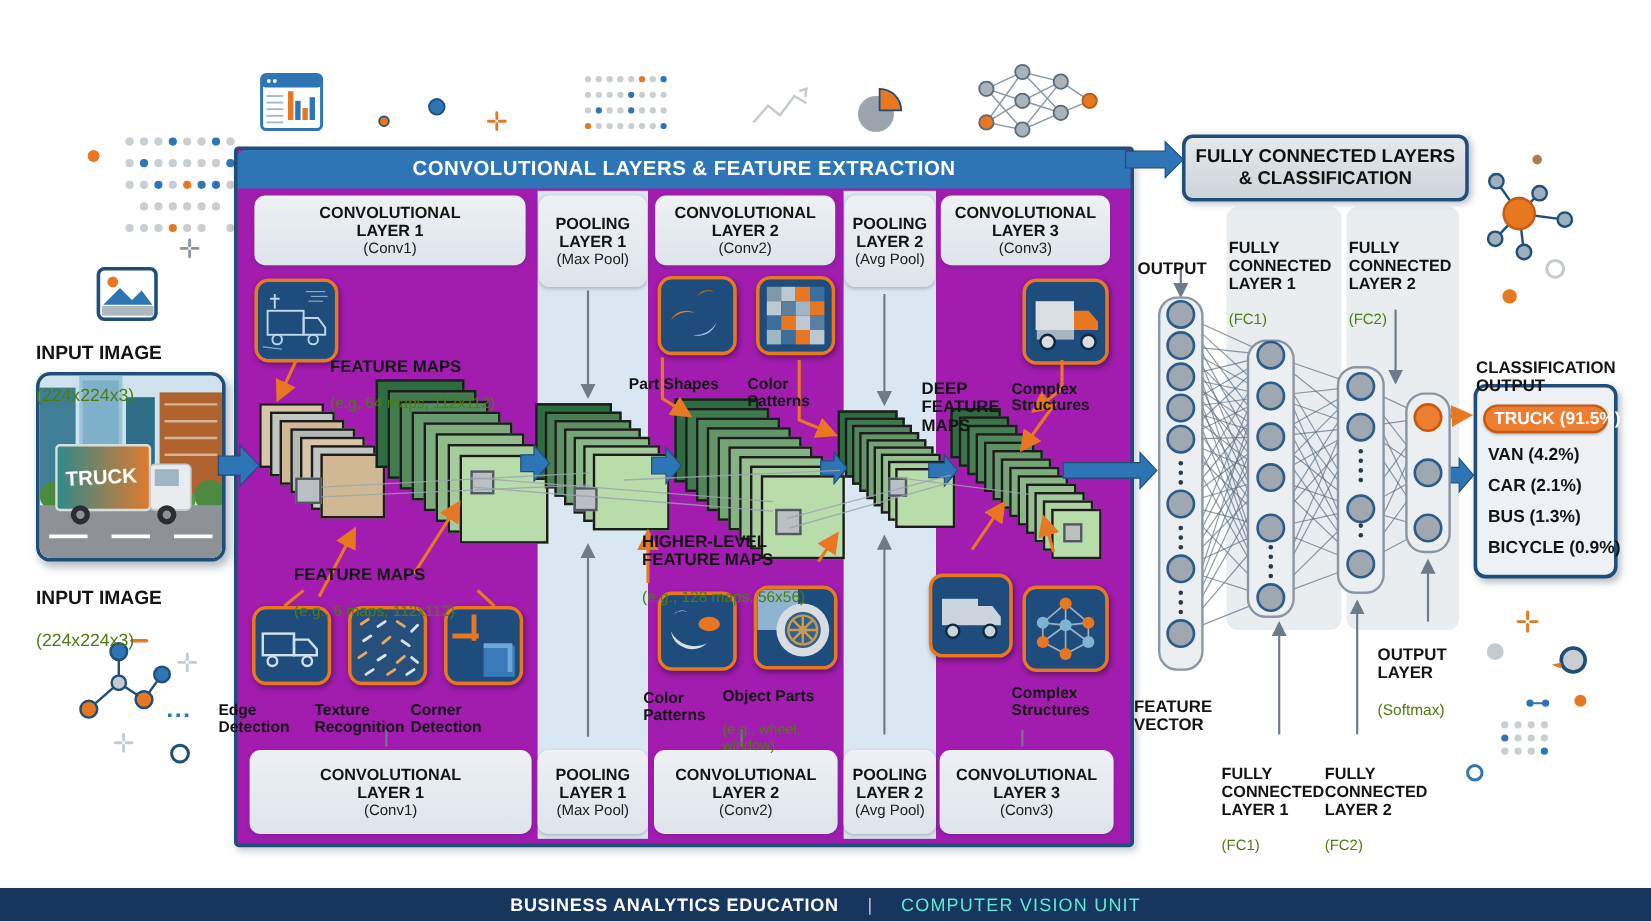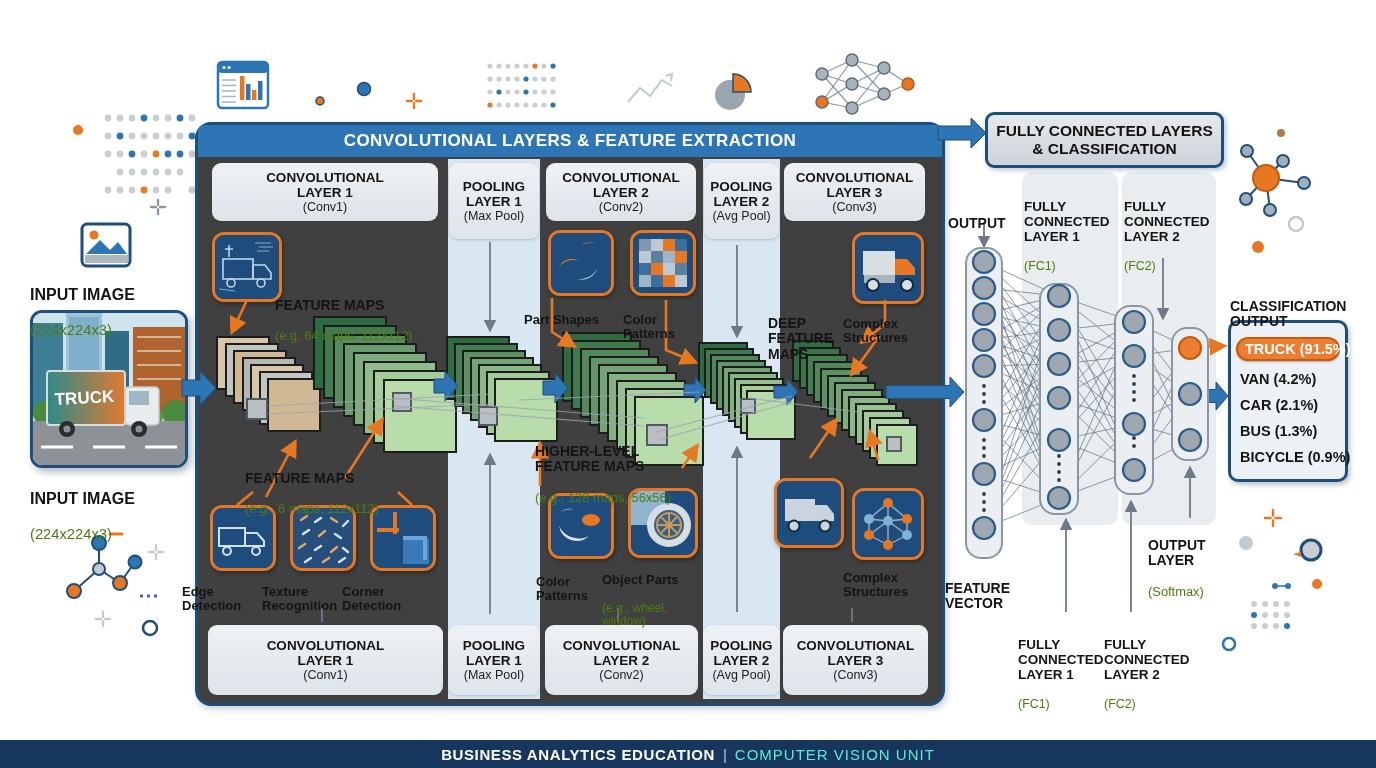--- a/index.html
+++ b/index.html
@@ -3,22 +3,22 @@
 <meta charset="utf-8">
 <style>
   html,body{margin:0;padding:0;background:#ffffff;}
   #stage{position:relative;width:1376px;height:768px;background:#ffffff;overflow:hidden;
          font-family:"Liberation Sans",sans-serif;color:#111;}
   .abs{position:absolute;}
   .lbl{position:absolute;line-height:1.12;white-space:pre-line;z-index:6;}
   .lbl .name{font-weight:bold;color:#141414;display:block;}
   .lbl .sub{font-weight:normal;color:#4d7c0f;display:block;font-size:0.92em;}
   
-  #convPanel{left:195px;top:122px;width:744px;height:578px;border:3px solid #1f4e79;border-radius:16px;
-             background:#404040;box-shadow:2px 3px 6px rgba(30,60,90,.25);z-index:1;}
+  #convPanel{left:195px;top:122px;width:744px;height:578px;border:3px solid #1f4e79;border-radius:4px;
+             background:#a21caf;box-shadow:2px 3px 6px rgba(30,60,90,.25);z-index:1;}
   #convHeader{position:absolute;left:0;top:0;right:0;height:32px;background:#2e75b6;
               border-radius:6px 6px 0 0;display:flex;align-items:center;justify-content:center;
               color:#fff;font-weight:bold;font-size:17px;letter-spacing:.4px;}
   .poolband{position:absolute;top:34px;bottom:4px;background:#d9e7f3;z-index:0;}
   .pill{position:absolute;background:linear-gradient(#eef1f4,#dde4ea);border-radius:9px;
         box-shadow:0 1px 3px rgba(40,60,80,.25);display:flex;flex-direction:column;
         align-items:center;justify-content:center;text-align:center;line-height:1.12;z-index:2;}
   .pill .name{font-weight:bold;font-size:13.5px;white-space:pre-line;color:#141414;}
   .pill .sub{font-weight:normal;font-size:12.5px;color:#202020;}
   
@@ -39,21 +39,21 @@
   .cls-item .cl{font-weight:bold;}
   .cls-item .cv{font-weight:bold;margin-left:4px;}
   .cls-item.highlight{background:#ed7d31;color:#fff;border:2px solid #c55a11;border-radius:14px;
           margin:0 5px;padding:2px 4px 2px 7px;box-shadow:0 1px 2px rgba(0,0,0,.3);}
   
   #photo{left:30px;top:310px;width:152px;height:152px;border:3px solid #1f4e79;border-radius:12px;
          overflow:hidden;box-shadow:3px 4px 7px rgba(30,60,90,.35);z-index:4;background:#cfe3ef;}
   #inputIcon{left:80px;top:222px;width:52px;height:46px;z-index:4;}
   
   #footer{left:0;top:740px;width:1376px;height:28px;background:#17365d;display:flex;align-items:center;
-          justify-content:center;gap:8px;color:#fff;font-size:15px;z-index:8;}
+          justify-content:center;gap:24px;color:#fff;font-size:15px;z-index:8;}
   #footer .f-left{font-weight:bold;letter-spacing:.6px;}
   #footer .f-sep{color:#b9c6d6;font-weight:normal;}
   #footer .f-right{font-weight:normal;letter-spacing:1px;color:#5eead4;}
   
   #overlay{position:absolute;left:0;top:0;width:1376px;height:768px;z-index:5;pointer-events:none;}
   #bglayer{position:absolute;left:0;top:0;width:1376px;height:768px;z-index:0;pointer-events:none;}
   .map-sq{position:absolute;border:2px solid #1c1c1c;box-sizing:border-box;z-index:3;}
   .patch{position:absolute;background:#b9bfc2;border:2px solid #4f5a61;box-sizing:border-box;z-index:4;}
 </style>
 </head>

